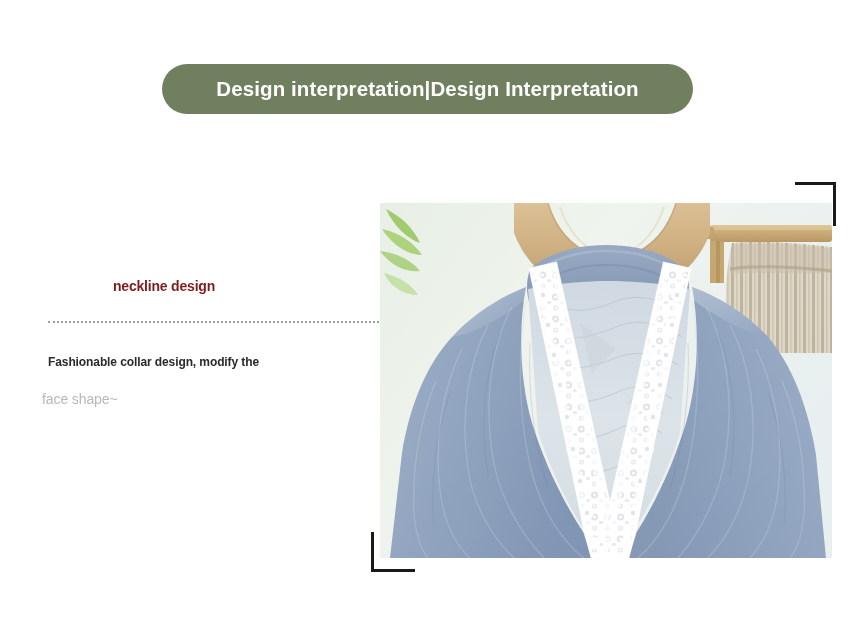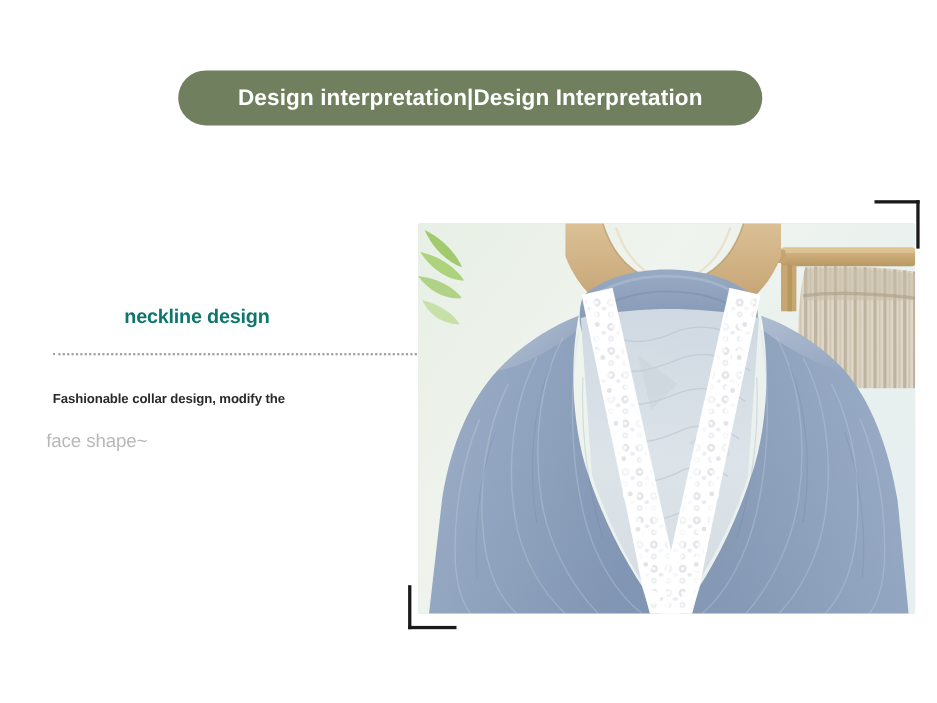--- a/index.html
+++ b/index.html
@@ -40,23 +40,23 @@
     letter-spacing: 0.1px;
     white-space: nowrap;
     font-family: "Liberation Sans", sans-serif;
   }
 
   
   .section-heading {
     position: absolute;
     left: 113px;
     top: 278px;
-    font-size: 18px;
+    font-size: 14px;
     font-weight: bold;
-    color: #0f766e;
+    color: #7f1d1d;
     letter-spacing: -0.2px;
     white-space: nowrap;
   }
 
   .divider {
     position: absolute;
     left: 48px;
     top: 321px;
     width: 331px;
     height: 0;
@@ -70,21 +70,21 @@
     font-size: 12px;
     font-weight: bold;
     color: #2a2a2a;
     letter-spacing: -0.1px;
     white-space: nowrap;
   }
   .desc-line-2 {
     position: absolute;
     left: 42px;
     top: 391px;
-    font-size: 17px;
+    font-size: 14px;
     font-weight: normal;
     color: #b8b8b8;
     letter-spacing: -0.1px;
     white-space: nowrap;
   }
 
   
   .bracket {
     position: absolute;
   }

